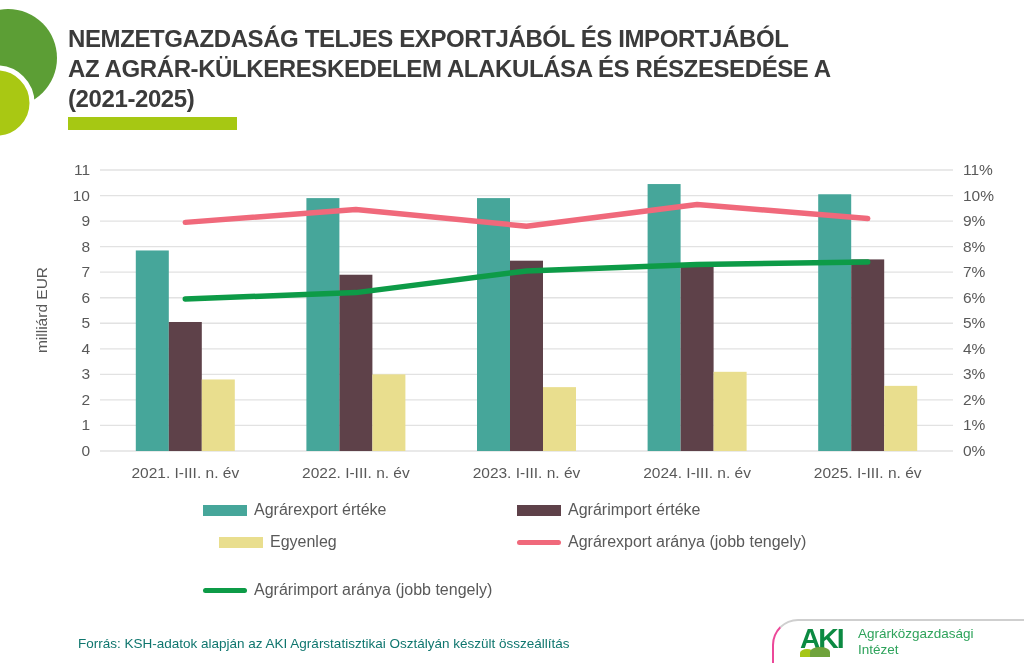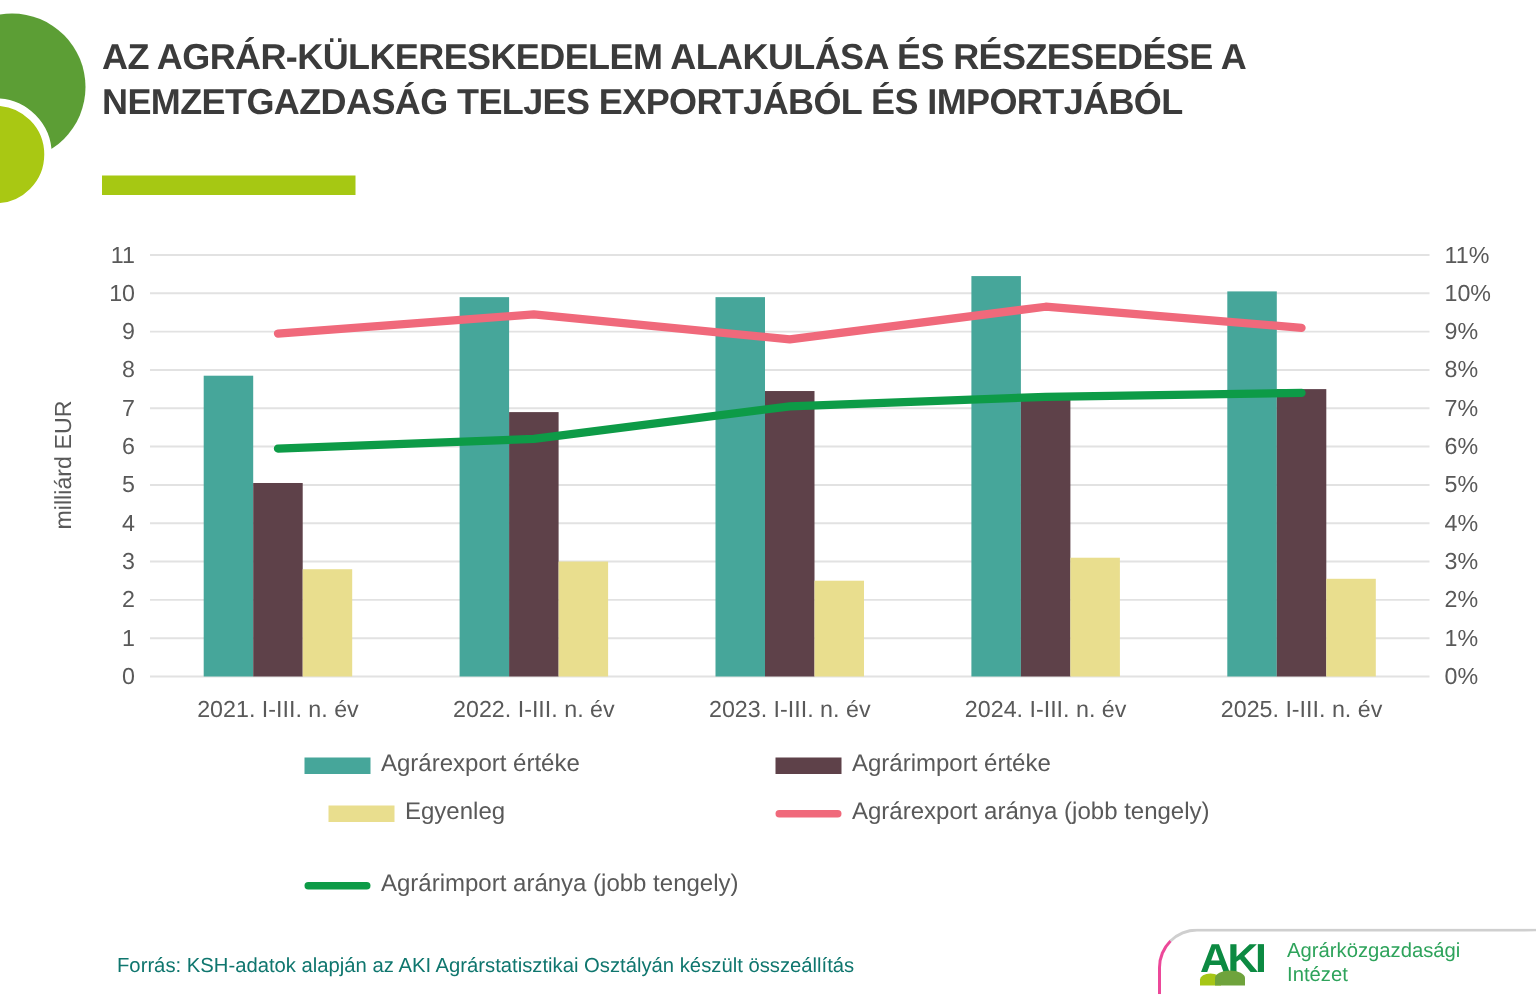--- a/index.html
+++ b/index.html
@@ -35,22 +35,23 @@
 <body>
 
 <div class="page">
 
   <svg class="header-logo" viewBox="0 0 95 150">
     <circle id="logoDark" cx="8" cy="58" r="49" fill="#5C9E35"></circle>
     <circle id="logoLight" cx="-3" cy="103" r="35" stroke="#ffffff" stroke-width="5" fill="#A9C813"></circle>
   </svg>
 
   <div class="title-block">
+    <div>NEMZETGAZDASÁG TELJES EXPORTJÁBÓL ÉS IMPORTJÁBÓL</div>
     <div>AZ AGRÁR-KÜLKERESKEDELEM ALAKULÁSA ÉS RÉSZESEDÉSE A</div>
-    <div>NEMZETGAZDASÁG TELJES EXPORTJÁBÓL ÉS IMPORTJÁBÓL</div>
+    <div>(2021-2025)</div>
   </div>
   <div class="accent-bar" id="accentBar" style="background: rgb(166, 200, 19);"></div>
 
   <svg class="chart-svg" id="chartSvg" viewBox="0 0 1024 663">
       <line x1="100" x2="953" y1="451" y2="451" stroke="#E2E2E2" stroke-width="1.3"></line>
       <text x="90" y="456" text-anchor="end" font-size="15.5" fill="#595959">0</text>
       <text x="963" y="456" text-anchor="start" font-size="15.5" fill="#595959">0%</text>
       <line x1="100" x2="953" y1="425.45454545454544" y2="425.45454545454544" stroke="#E2E2E2" stroke-width="1.3"></line>
       <text x="90" y="430.45454545454544" text-anchor="end" font-size="15.5" fill="#595959">1</text>
       <text x="963" y="430.45454545454544" text-anchor="start" font-size="15.5" fill="#595959">1%</text>

